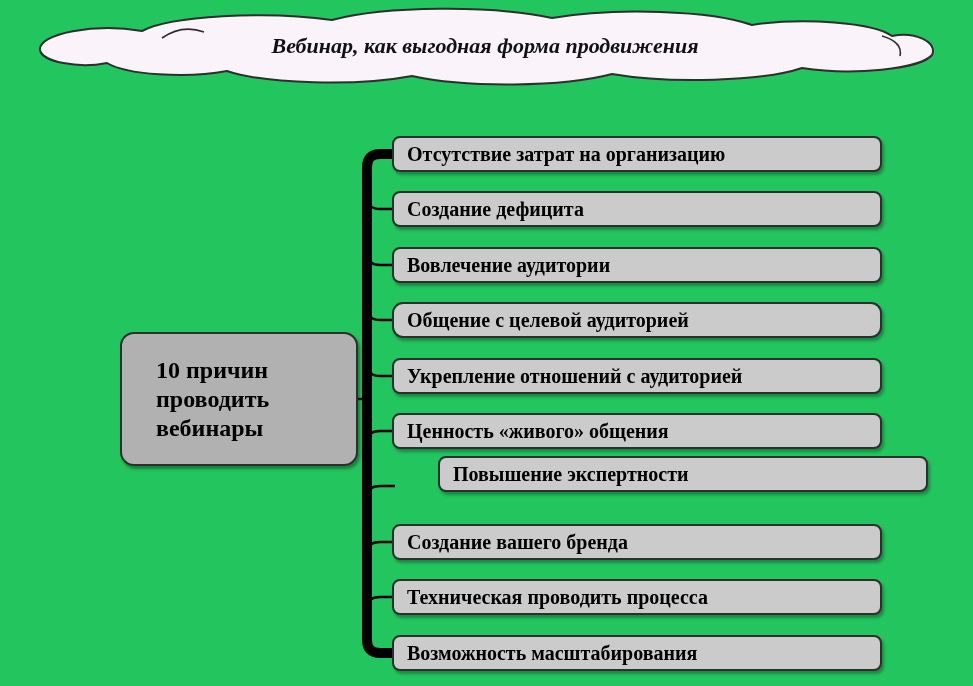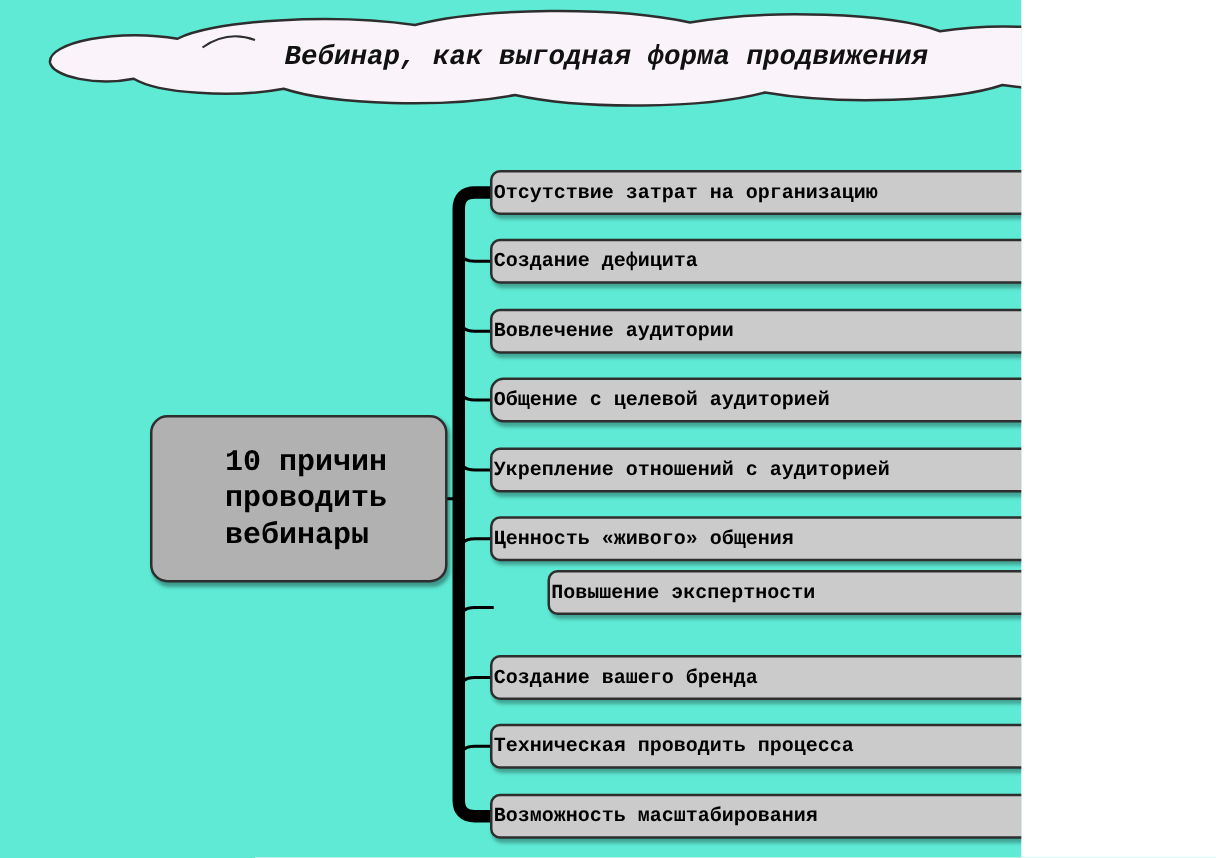--- a/index.html
+++ b/index.html
@@ -1,20 +1,20 @@
 <!DOCTYPE html>
 <html style="--cloud-fill: #faf4fa; --hub-fill: #b1b1b1; --item-fill: #cbcbcb; --outline: #2e2e2e; --connector: #000000;"><head>
 <meta charset="utf-8">
 <style>
   html,body{margin:0;padding:0;background:#fff;}
   .canvas{
     position:relative;
-    width:817px;height:686px;
-    background:#5eead4;
-    font-family:Liberation Mono, monospace;
+    width:973px;height:686px;
+    background:#22c55e;
+    font-family:Liberation Serif, serif;
     overflow:hidden;
   }
   .cloud-svg{position:absolute;left:12px;top:8px;width:946px;height:82px;overflow:visible;}
   .cloud-outline{fill:var(--cloud-fill,#faf4fa);stroke:var(--outline,#2e2e2e);stroke-width:2;}
   .cloud-notch{fill:none;stroke:var(--outline,#2e2e2e);stroke-width:1.6;}
   .title{
     position:absolute;left:12px;top:33px;width:946px;
     text-align:center;
     font-size:22px;font-weight:bold;font-style:italic;
     color:#111;
@@ -26,32 +26,31 @@
     background:var(--hub-fill,#b1b1b1);
     border:2px solid var(--outline,#3c3c3c);
     border-radius:14px;
     box-shadow:2px 3px 3px rgba(0,0,0,0.35);
     display:flex;align-items:center;
     padding-left:34px;
   }
   .hub-label{
     font-size:24px;font-weight:bold;line-height:29px;color:#000;
     white-space:pre-line;
-    margin-left:24px;
   }
   .item{
     position:absolute;left:392px;width:490px;height:36px;
     box-sizing:border-box;
     background:var(--item-fill,#cbcbcb);
     border:2px solid var(--outline,#2e2e2e);
     border-radius:8px;
     box-shadow:2px 3px 3px rgba(0,0,0,0.3);
     display:flex;align-items:center;
-    padding-left:1px;
-    font-size:16px;font-weight:bold;color:#000;
+    padding-left:13px;
+    font-size:20px;font-weight:bold;color:#000;
     white-space:nowrap;overflow:hidden;
   }
 </style>
 </head>
 <body>
 
 <div class="canvas">
 
   <svg class="cloud-svg" viewBox="0 0 946 82" xmlns="http://www.w3.org/2000/svg">
     <path class="cloud-outline" d="

